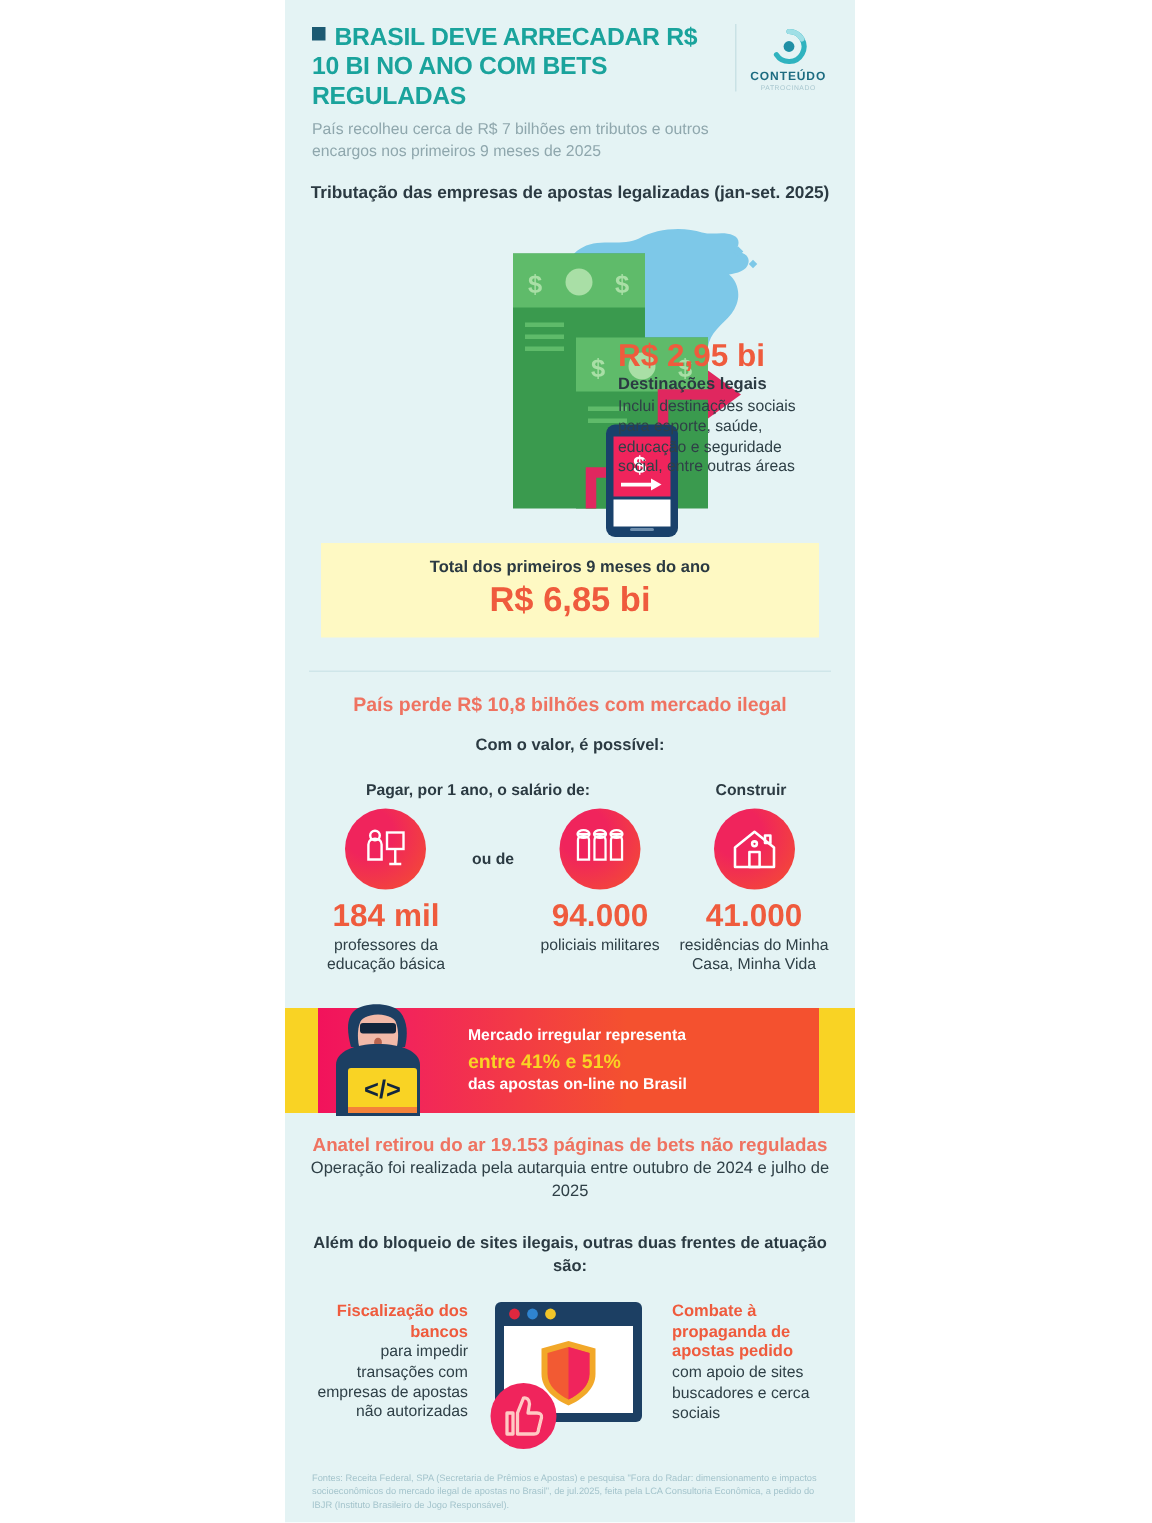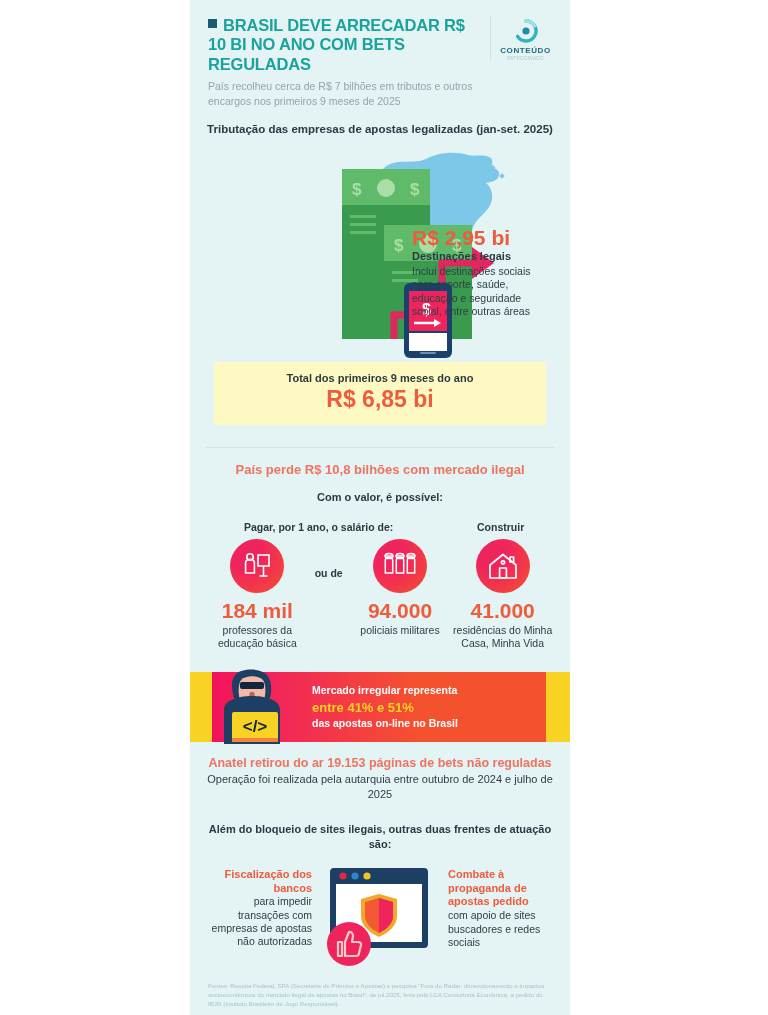--- a/index.html
+++ b/index.html
@@ -392,21 +392,21 @@
             <circle cx="31" cy="80" r="22" fill="#f0245c"></circle>
             <g fill="none" stroke="#ffc9c4" stroke-width="2.2" stroke-linejoin="round">
               <path d="M24 78 L24 92 L20 92 L20 78 Z"></path>
               <path d="M27 78 L27 92 L38 92 C40 92 41 91 41 89 L43 81 C43.4 79 42 78 40 78 L34 78 L35 72 C35 69 33 67.5 31 68 L27 78 Z"></path>
             </g>
           </svg>
         </div>
 
         <div class="front-r">
           <div class="front-hi">Combate à propaganda de apostas pedido</div>
-          <div class="front-tx">com apoio de sites buscadores e redes sociais</div>
+          <div class="front-tx">com apoio de sites buscadores e cerca sociais</div>
         </div>
       </div>
     </div>
 
     <div class="sources">Fontes: Receita Federal, SPA (Secretaria de Prêmios e Apostas) e pesquisa "Fora do Radar: dimensionamento e impactos socioeconômicos do mercado ilegal de apostas no Brasil", de jul.2025, feita pela LCA Consultoria Econômica, a pedido do IBJR (Instituto Brasileiro de Jogo Responsável).</div>
 
   </div>
 </div>
 
 </body></html>

